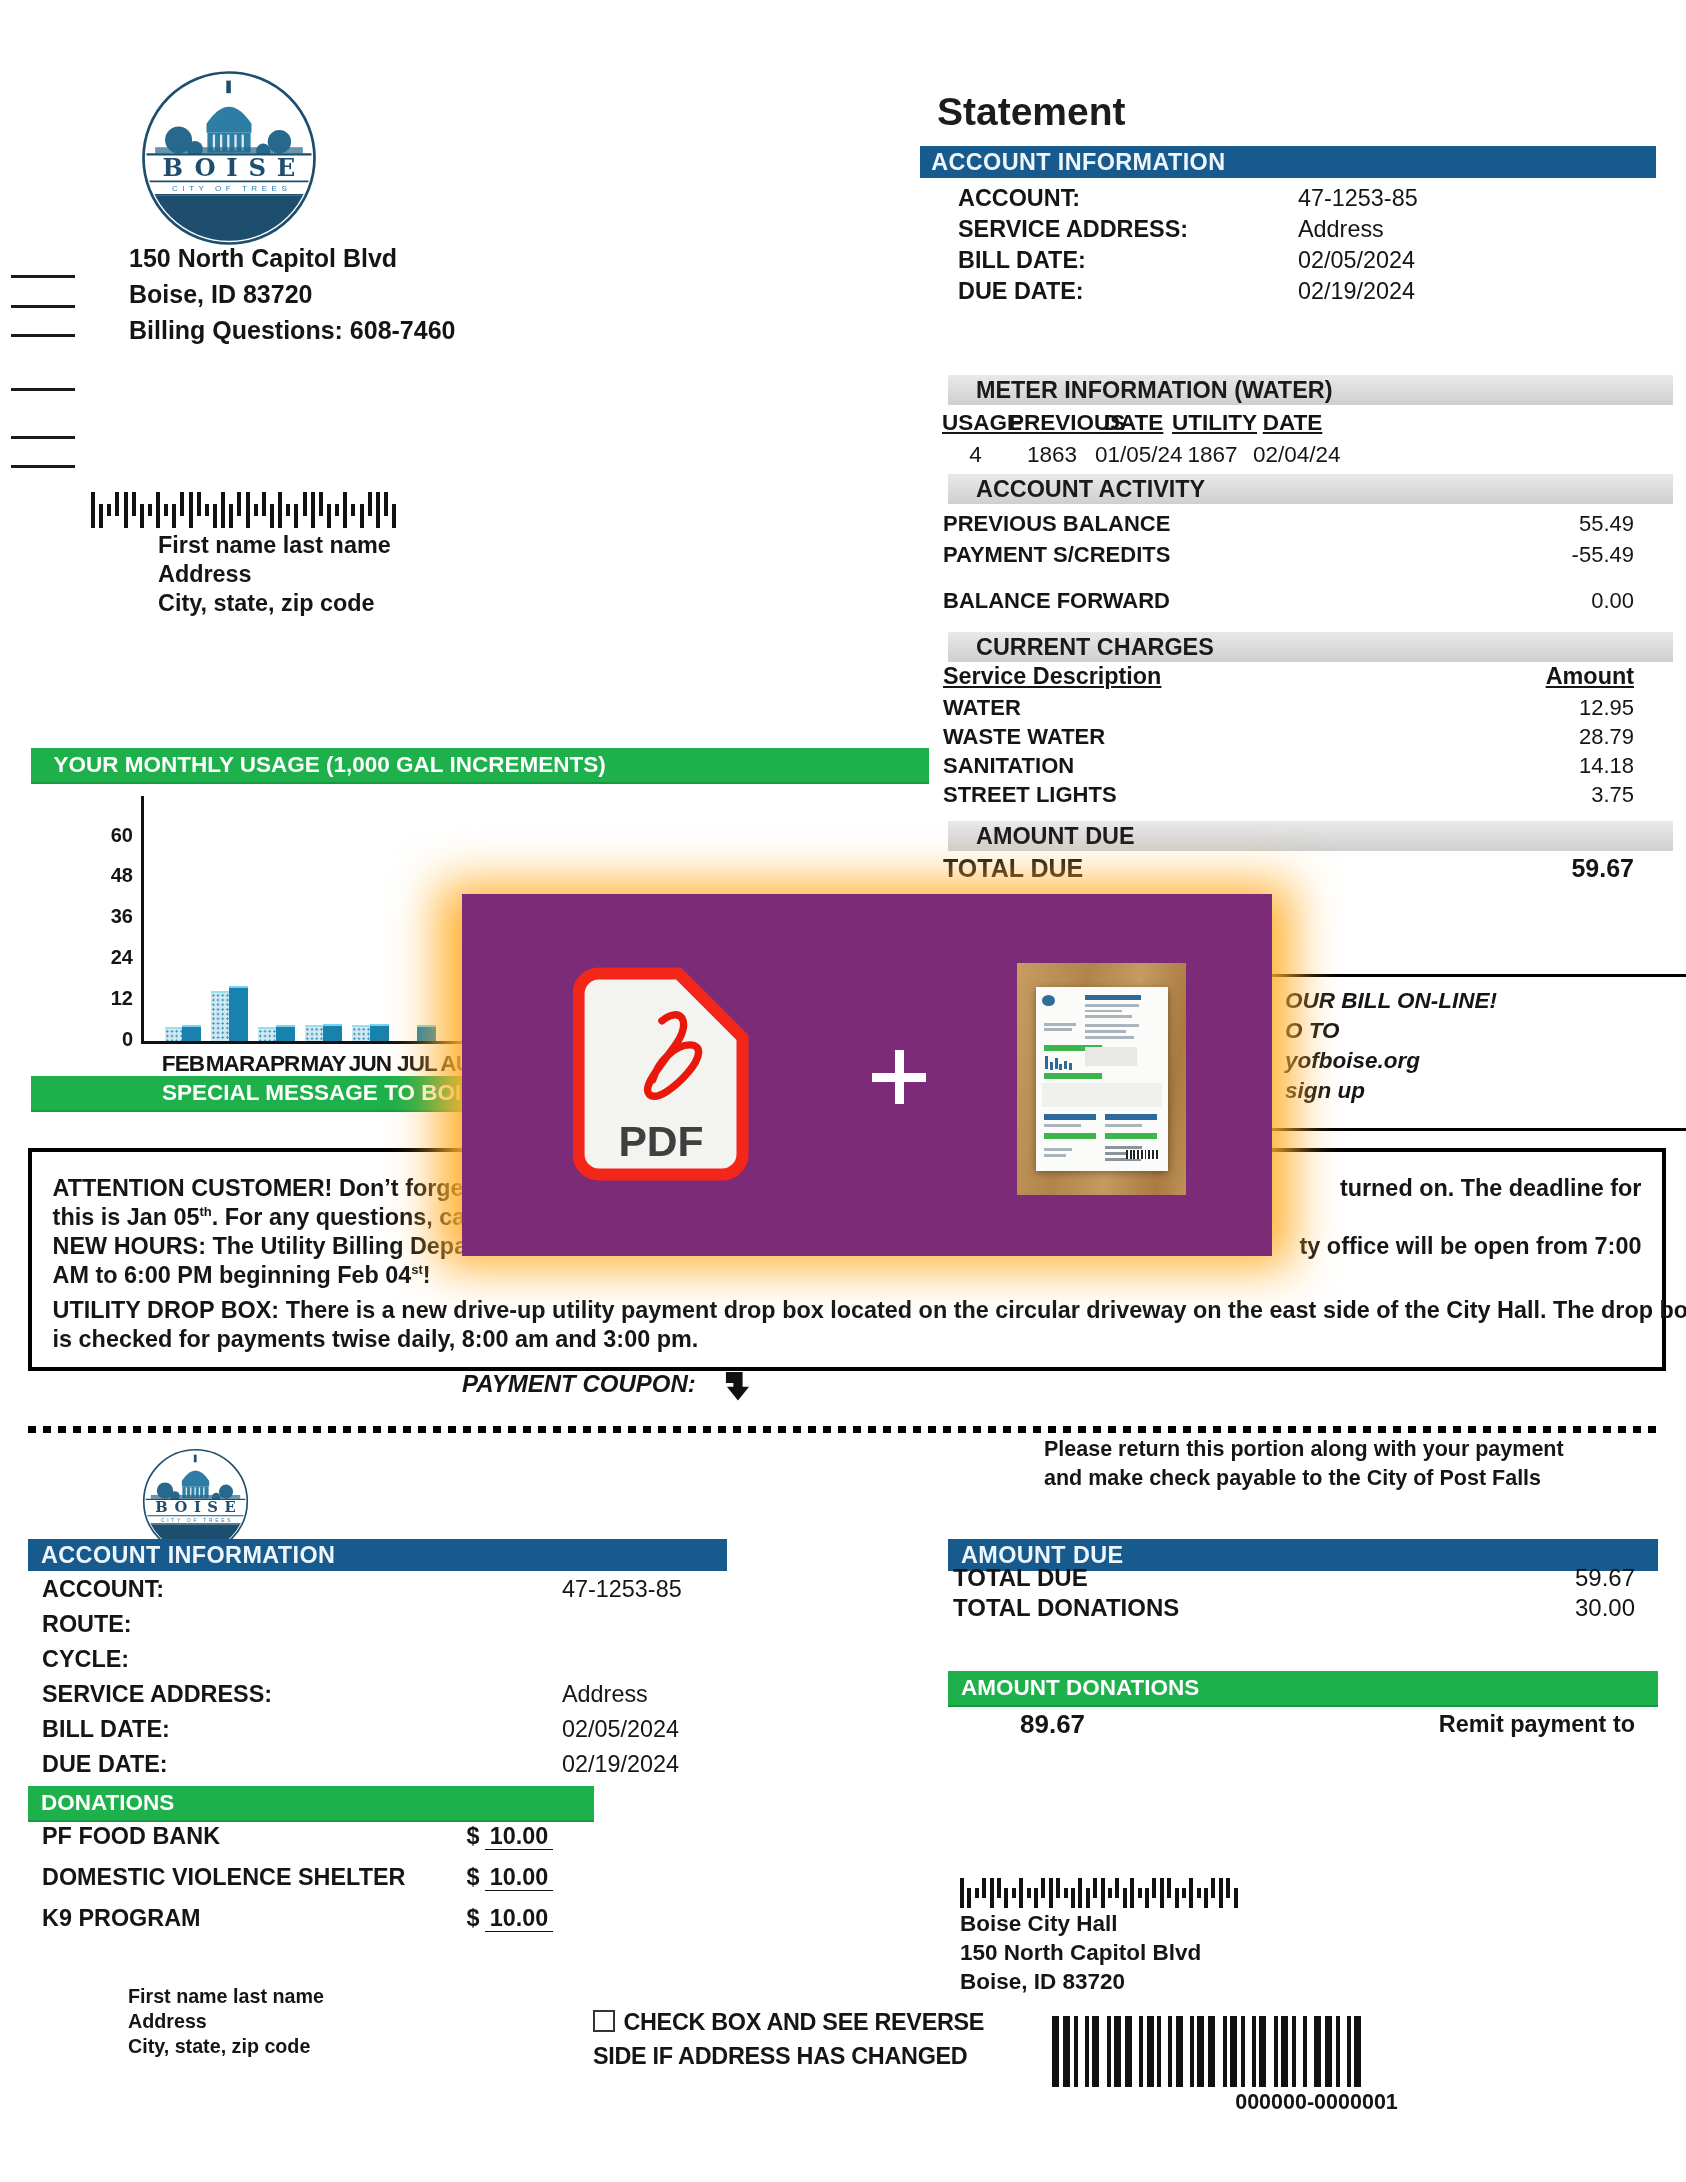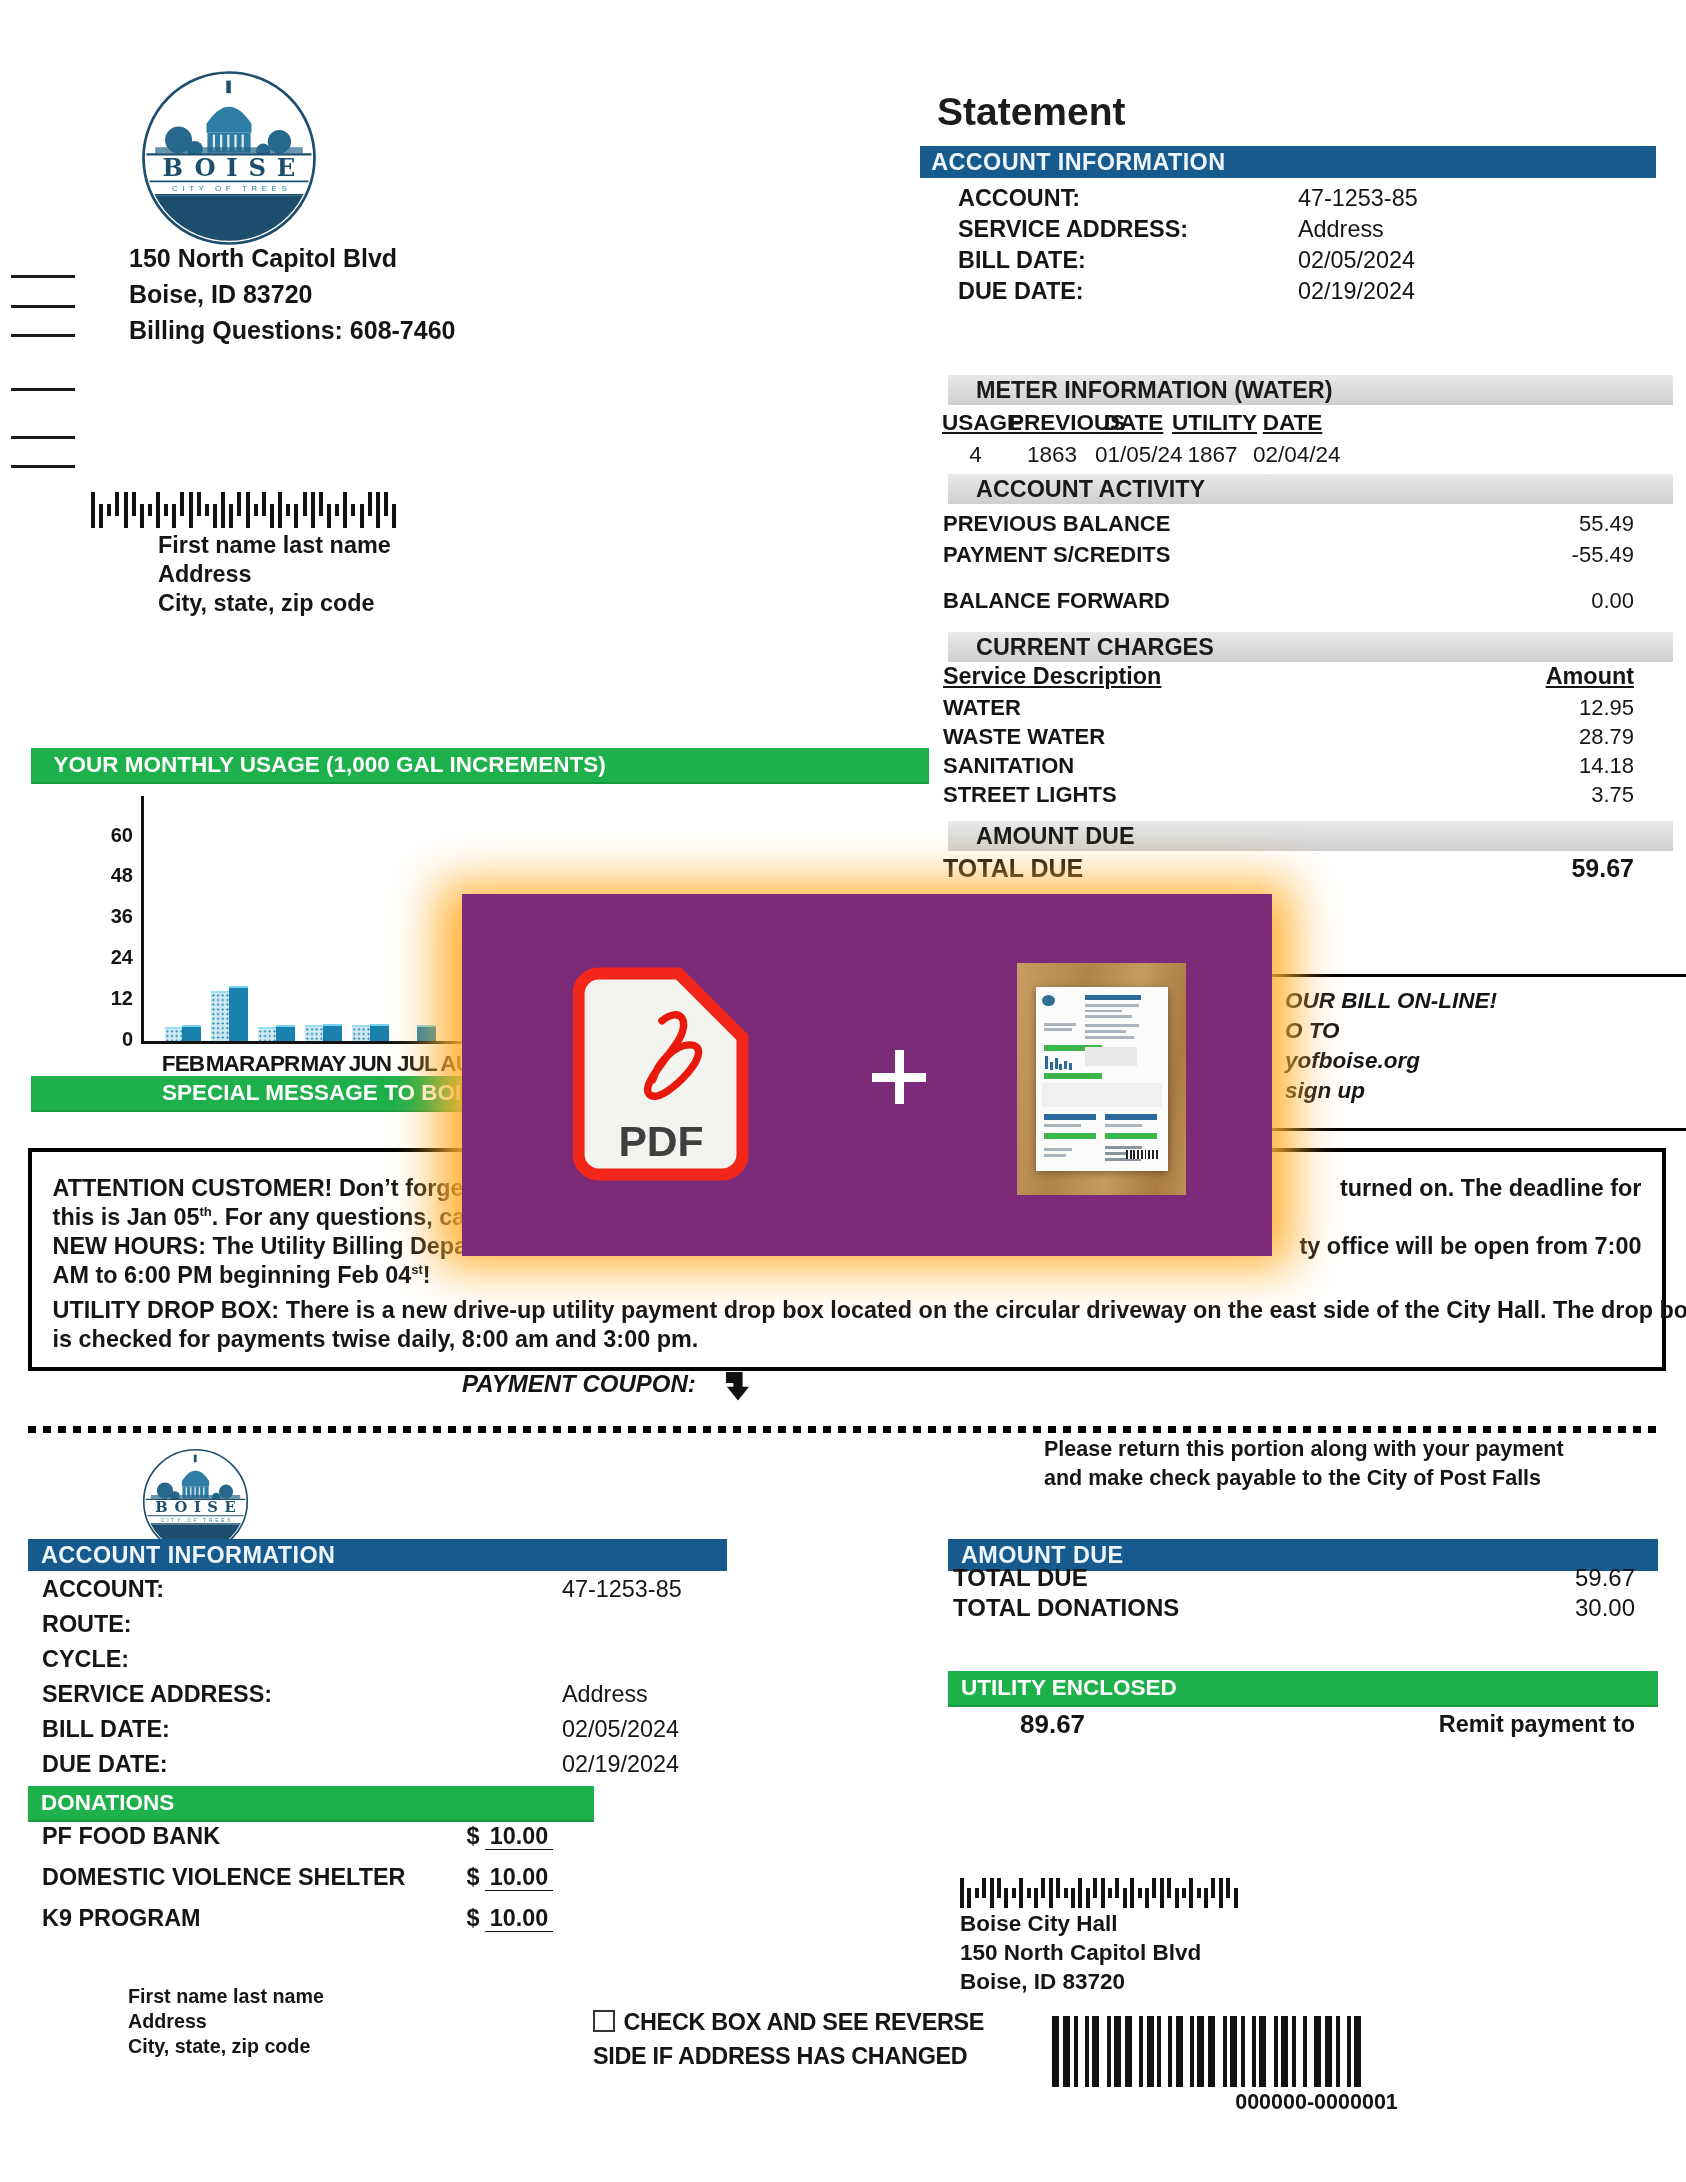--- a/index.html
+++ b/index.html
@@ -491,21 +491,21 @@
         <span class="lbl">TOTAL DUE</span>
         <span class="amt">59.67</span>
       </div>
       <div class="kv2">
         <span class="lbl">TOTAL DONATIONS</span>
         <span class="amt">30.00</span>
       </div>
     </div>
 
   <div class="bar green" id="bar-enclosed">
-    <span>UTILITY ENCLOSED</span>
+    <span>AMOUNT DONATIONS</span>
   </div>
   <div id="enclosed-row">
     <span class="big">89.67</span>
     <span class="remit">Remit payment to</span>
   </div>
 
   <div id="imb2" class="imb">
       <i style="left: 0px; top: 0px; width: 3.5px; height: 30px;"></i>
       <i style="left: 7.4px; top: 10px; width: 3.5px; height: 20px;"></i>
       <i style="left: 15px; top: 10px; width: 3.5px; height: 10px;"></i>

